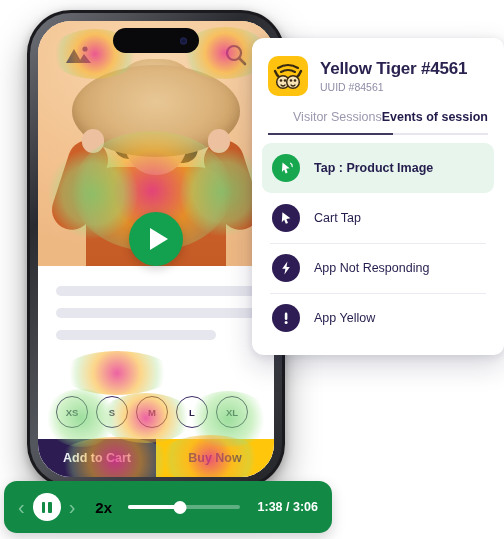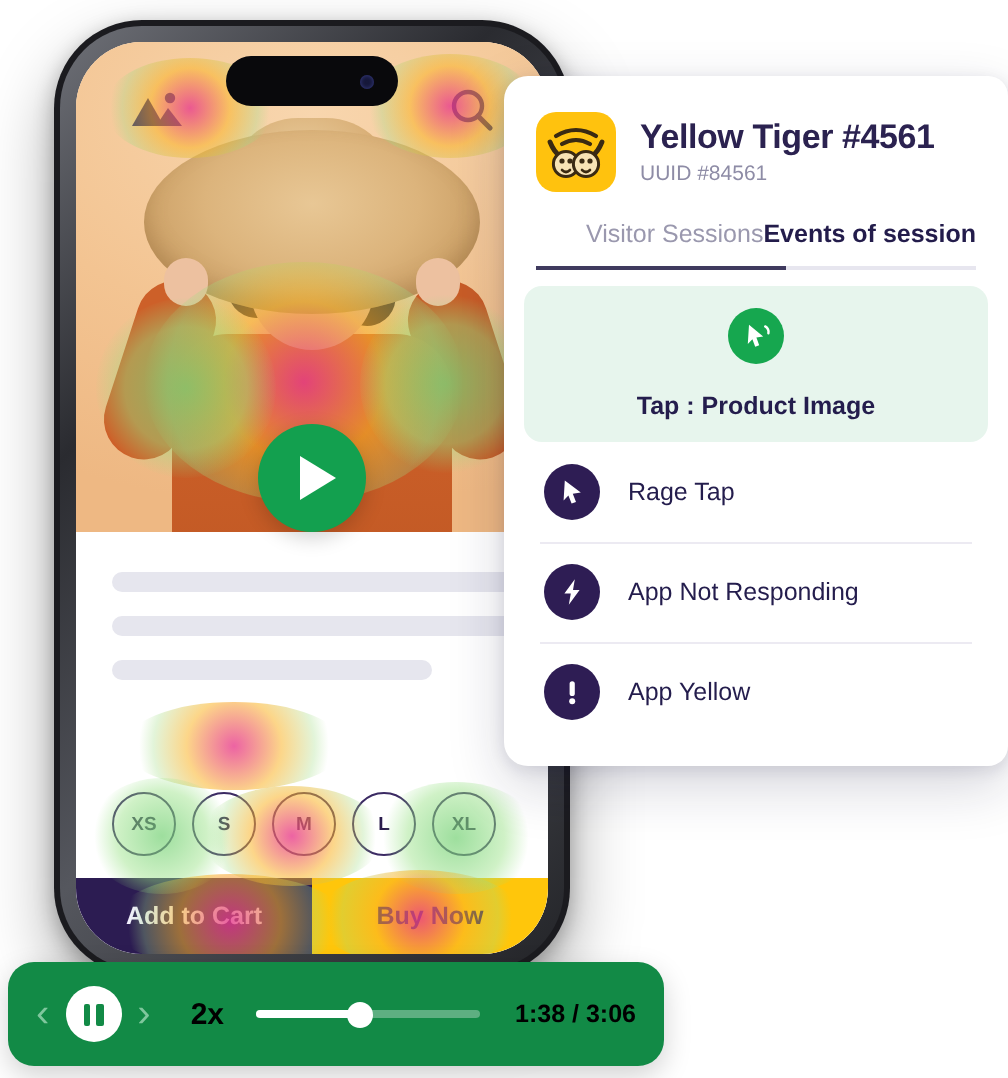--- a/index.html
+++ b/index.html
@@ -139,21 +139,21 @@
   .tab{font-size:12.5px;padding-bottom:9px;}
   .tab.active{font-weight:bold;color:#231c4b;}
   .tab.inactive{color:#9a98ae;margin-left:auto;}
   .tab-track{height:2px;background:#e7e6ef;margin:0 16px;display:flex;}
   .tab-track .on{width:57%;height:2px;background:#3f3a5e;}
   .events{padding:8px 10px 12px 10px;}
   .ev{
     display:flex;align-items:center;gap:14px;padding:11px 10px;border-radius:9px;
     position:relative;
   }
-  .ev.sel{background:#e7f5ed;flex-direction:column;}
+  .ev.sel{background:#e7f5ed;}
   .ev.div::before{
     content:"";position:absolute;left:8px;right:8px;top:0;height:1px;background:#eceaf2;
   }
   .ev-ic{width:28px;height:28px;border-radius:50%;flex:0 0 auto;
     display:flex;align-items:center;justify-content:center;}
   .ic-green{background:#16a74f;}
   .ic-purple{background:#2e1d54;}
   .ev-label{font-size:12.5px;color:#241d4d;}
   .ev.sel .ev-label{font-weight:bold;}
 
@@ -169,21 +169,21 @@
     width:28px;height:28px;border-radius:50%;background:#fff;flex:0 0 auto;
     display:flex;align-items:center;justify-content:center;gap:3px;
   }
   .pause i{display:block;width:3.5px;height:11px;background:#128a46;border-radius:1px;}
   .speed{color:#000000;font-weight:bold;font-size:15px;margin:0 8px 0 12px;}
   .slider{flex:1;height:16px;display:flex;align-items:center;position:relative;margin-right:10px;}
   .s-track{position:absolute;left:0;right:0;height:4px;border-radius:3px;background:rgba(255,255,255,.32);}
   .s-fill{position:absolute;left:0;height:4px;border-radius:3px;background:#fff;width:47%;}
   .s-thumb{position:absolute;left:47%;width:13px;height:13px;border-radius:50%;background:#fff;
     transform:translateX(-50%);}
-  .time{color:#000000;font-size:12.5px;font-weight:bold;white-space:nowrap;}
+  .time{color:#ffffff;font-size:12.5px;font-weight:bold;white-space:nowrap;}
 </style>
 </head>
 <body>
 
 <div class="stage">
 
   <div class="phone">
     <div class="phone-ring"></div>
     <div class="phone-screen">
 
@@ -311,21 +311,21 @@
         </span>
         <span class="ev-label">Tap : Product Image</span>
       </div>
 
       <div class="ev">
         <span class="ev-ic ic-purple">
           <svg width="16" height="16" viewBox="0 0 16 16">
             <path d="M4.4 2.2 L12.4 8.2 L8.4 8.9 L10 13 L7.8 13.8 L6.2 9.7 L3.8 12.2 Z" fill="#ffffff"></path>
           </svg>
         </span>
-        <span class="ev-label">Rage Tap</span>
+        <span class="ev-label">Cart Tap</span>
       </div>
 
       <div class="ev div">
         <span class="ev-ic ic-purple">
           <svg width="16" height="16" viewBox="0 0 16 16">
             <path d="M9.4 1.6 L4.2 8.8 L7.4 8.8 L6.4 14.4 L11.8 7 L8.5 7 Z" fill="#ffffff"></path>
           </svg>
         </span>
         <span class="ev-label">App Not Responding</span>
       </div>

